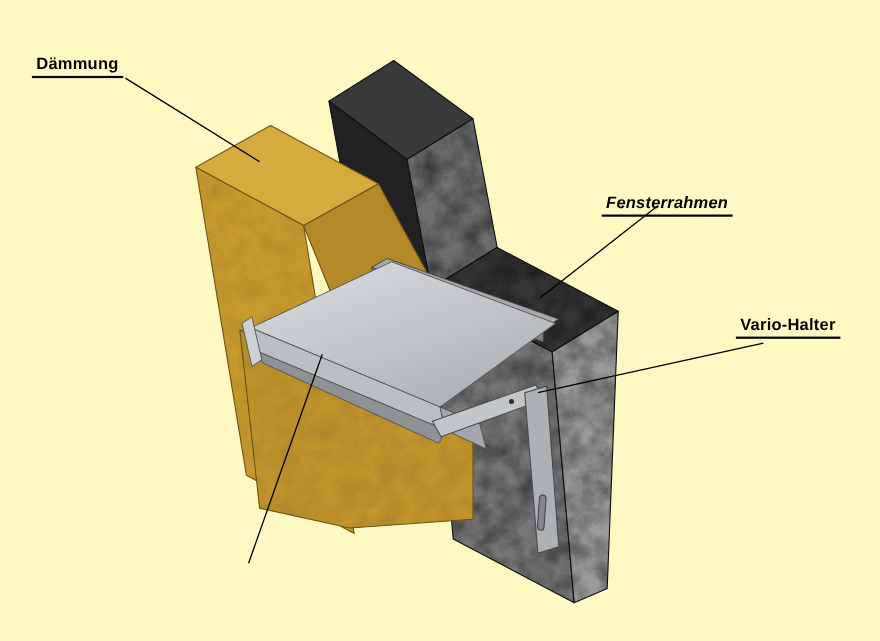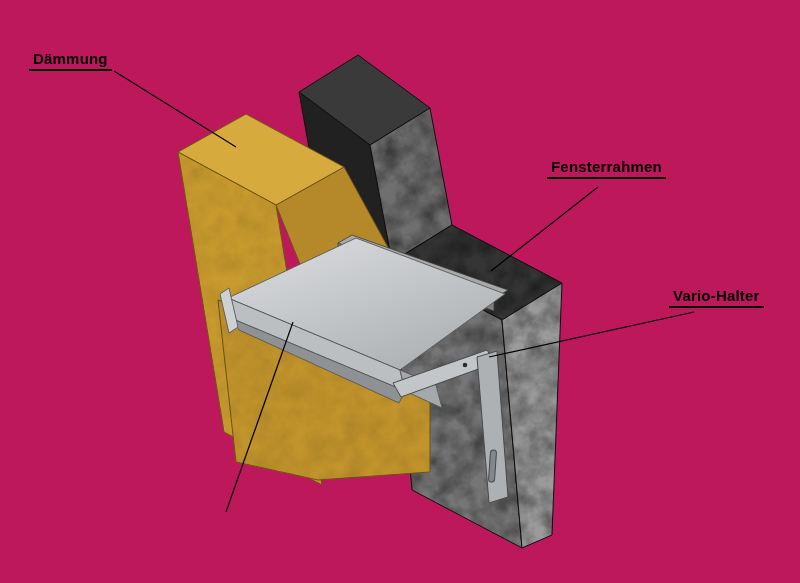--- a/index.html
+++ b/index.html
@@ -5,21 +5,21 @@
   html, body {
     margin: 0;
     padding: 0;
     background: #ffffff;
     font-family: "Liberation Sans", sans-serif;
   }
   .stage {
     position: relative;
     width: 800px;
     height: 583px;
-    background: #be185d;
+    background: #fef9c3;
     overflow: hidden;
   }
   .stage svg {
     position: absolute;
     left: 0;
     top: 0;
   }
   .callout {
     position: absolute;
     font-size: 15px;
@@ -103,20 +103,20 @@
       <line x1="114" y1="71" x2="236" y2="147"></line>
       <line x1="598" y1="187" x2="491" y2="271"></line>
       <line x1="694" y1="312" x2="489" y2="357"></line>
       <line x1="226" y1="512" x2="293" y2="322"></line>
     </g>
   </svg>
 
   <div class="callout" style="left:29px; top:50px;">
     <span>Dämmung</span>
   </div>
-  <div class="callout" style="left:547px; top:158px;">
+  <div class="callout" style="left:547px; top:176px;font-style:italic;">
     <span>Fensterrahmen</span>
   </div>
   <div class="callout" style="left:669px; top:287px;">
     <span>Vario-Halter</span>
   </div>
 
 </div>
 
 </body></html>

